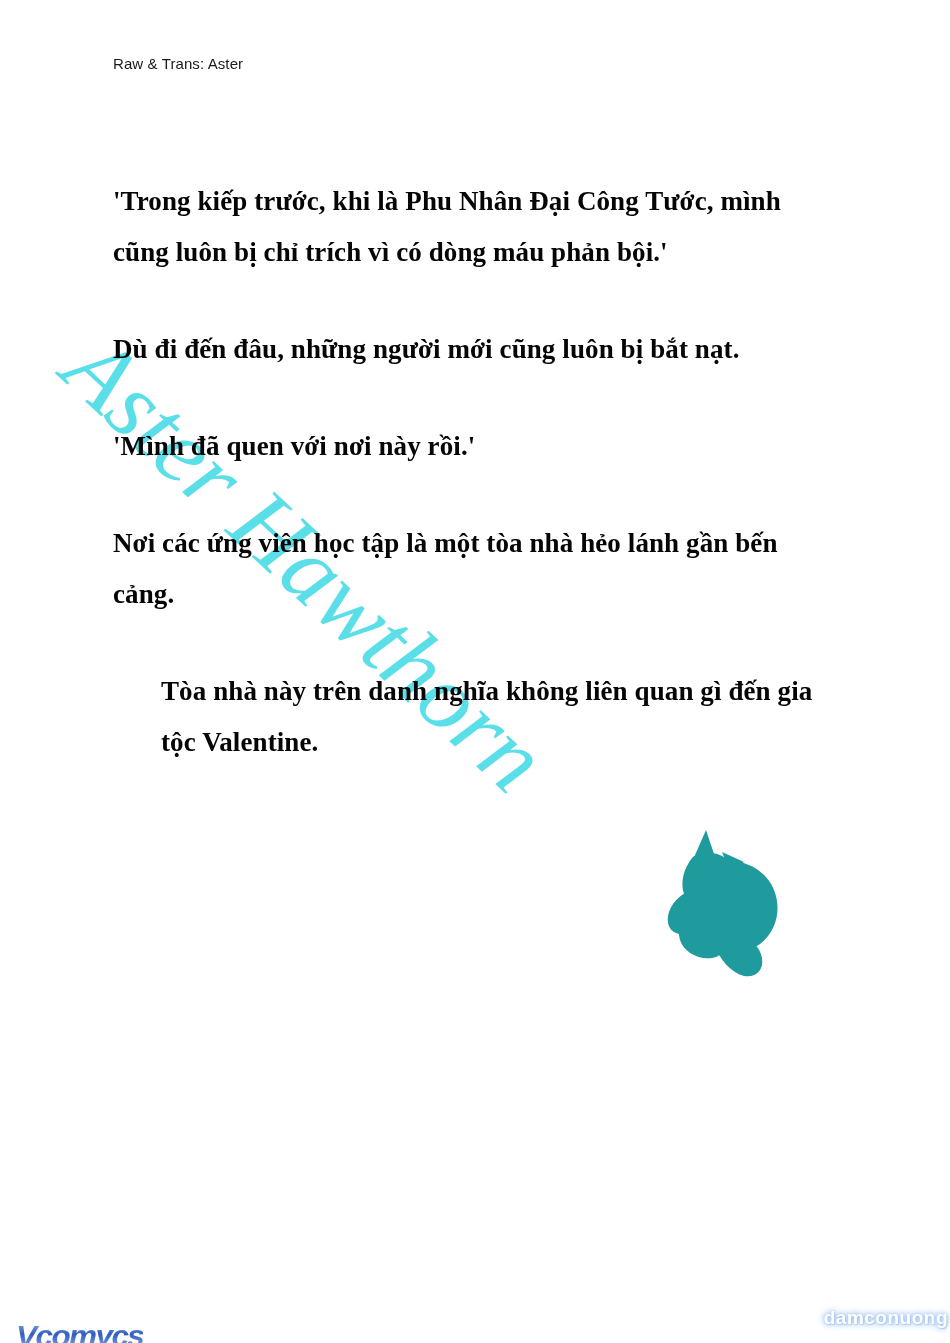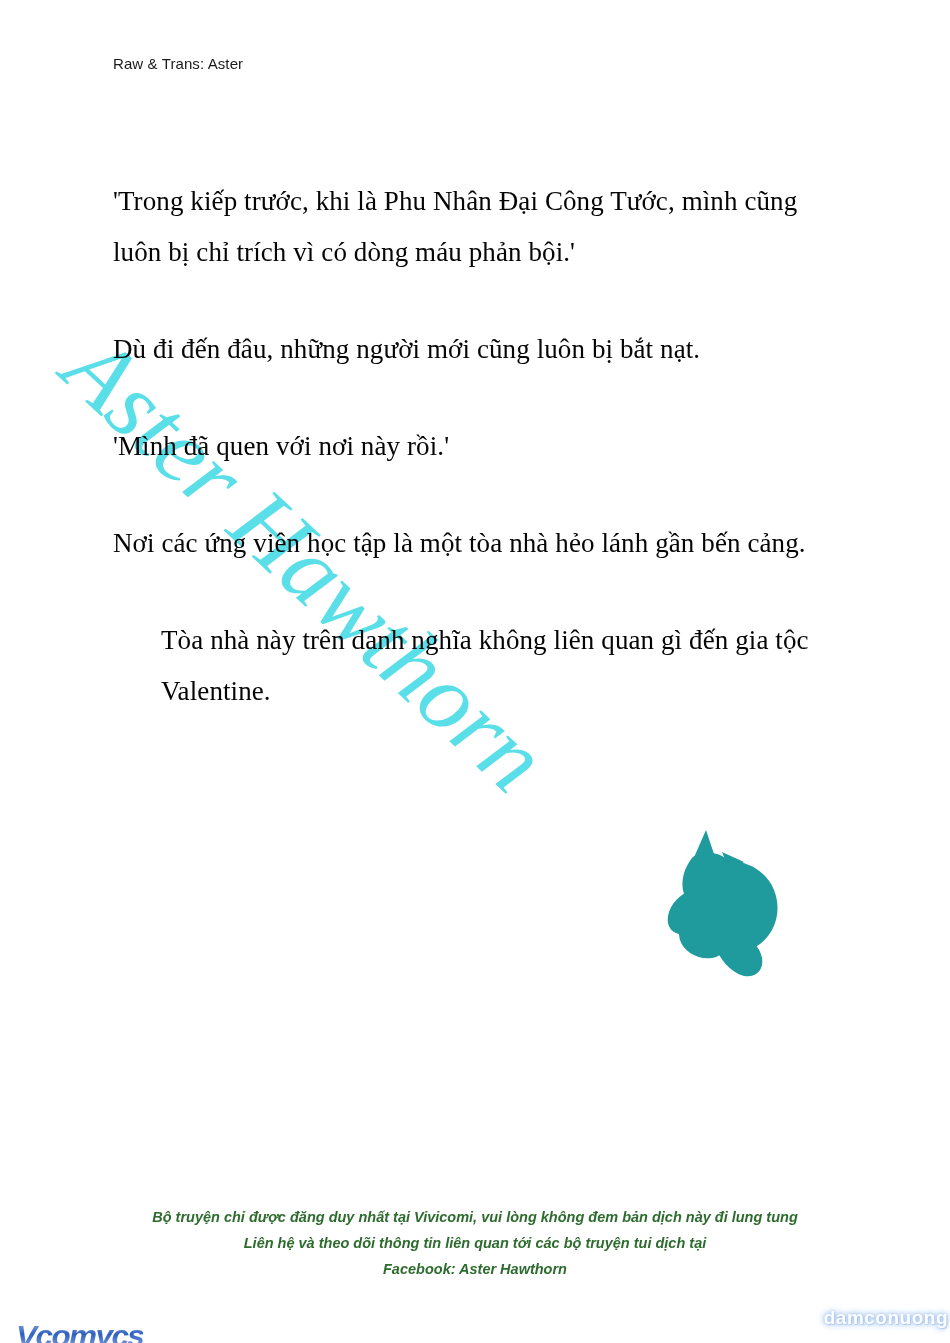--- a/index.html
+++ b/index.html
@@ -39,20 +39,21 @@
     top: 176px;
     width: 730px;
   }
   .story-paragraph {
     font-family: "Liberation Serif", serif;
     font-size: 27px;
     line-height: 51px;
     color: #050505;
     margin: 0 0 46px 0;
     letter-spacing: 0.1px;
+    font-weight: bold;
   }
   .story-paragraph:last-child {
     margin-bottom: 0;
     margin-left: 48px;
   }
 
   
   .watermark {
     position: absolute;
     left: 113px;
@@ -183,25 +184,20 @@
 
         <path d="M34 96 C50 92 66 96 74 108 C80 118 76 128 64 130
                  C50 132 36 124 32 112 C30 104 30 98 34 96 Z"></path>
 
         <path d="M66 116 C72 132 82 144 96 148 C108 150 116 142 114 130
                  C112 118 102 110 90 108 C80 106 68 108 66 116 Z"></path>
       </g>
     </svg>
   </div>
 
-  <div class="footer-notice">
-    <span class="line">Bộ truyện chỉ được đăng duy nhất tại Vivicomi, vui lòng không đem bản dịch này đi lung tung</span>
-    <span class="line">Liên hệ và theo dõi thông tin liên quan tới các bộ truyện tui dịch tại</span>
-    <span class="line">Facebook: Aster Hawthorn</span>
-  </div>
 
   <div class="bottom-bar">
     <div class="site-logo">
       <span class="logo-text">Vcomycs</span>
     </div>
     <div class="uploader-tag">damconuong</div>
   </div>
 
 </div>
 

